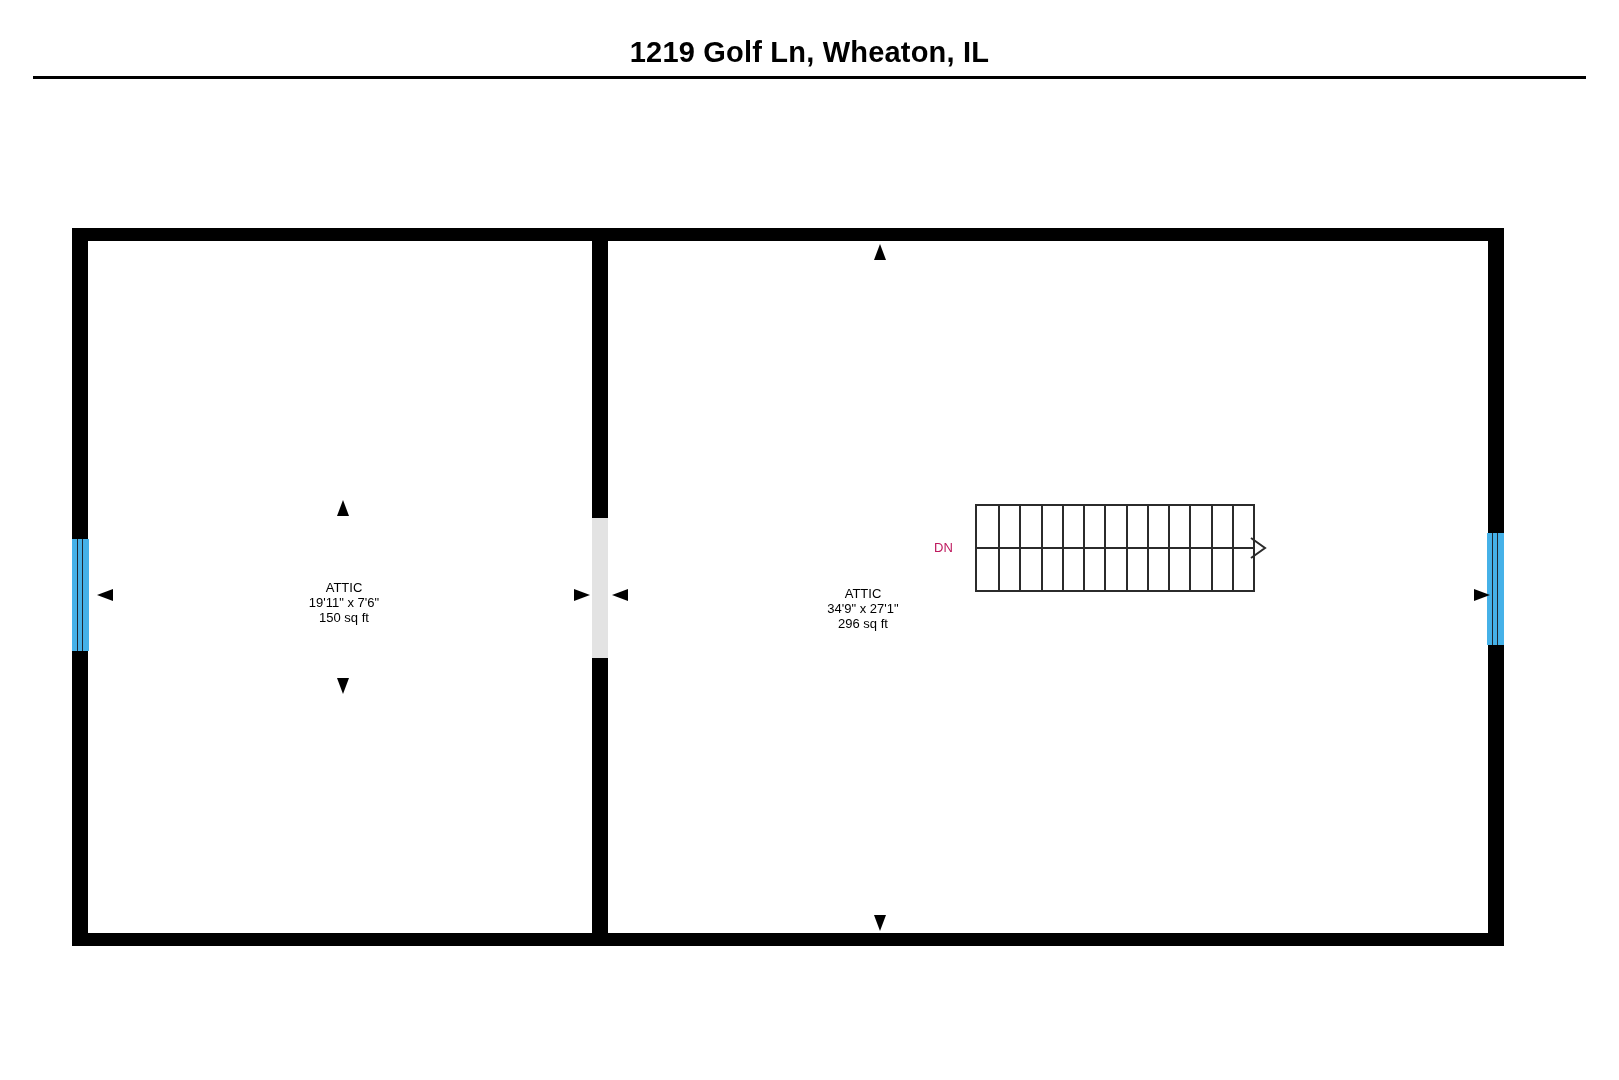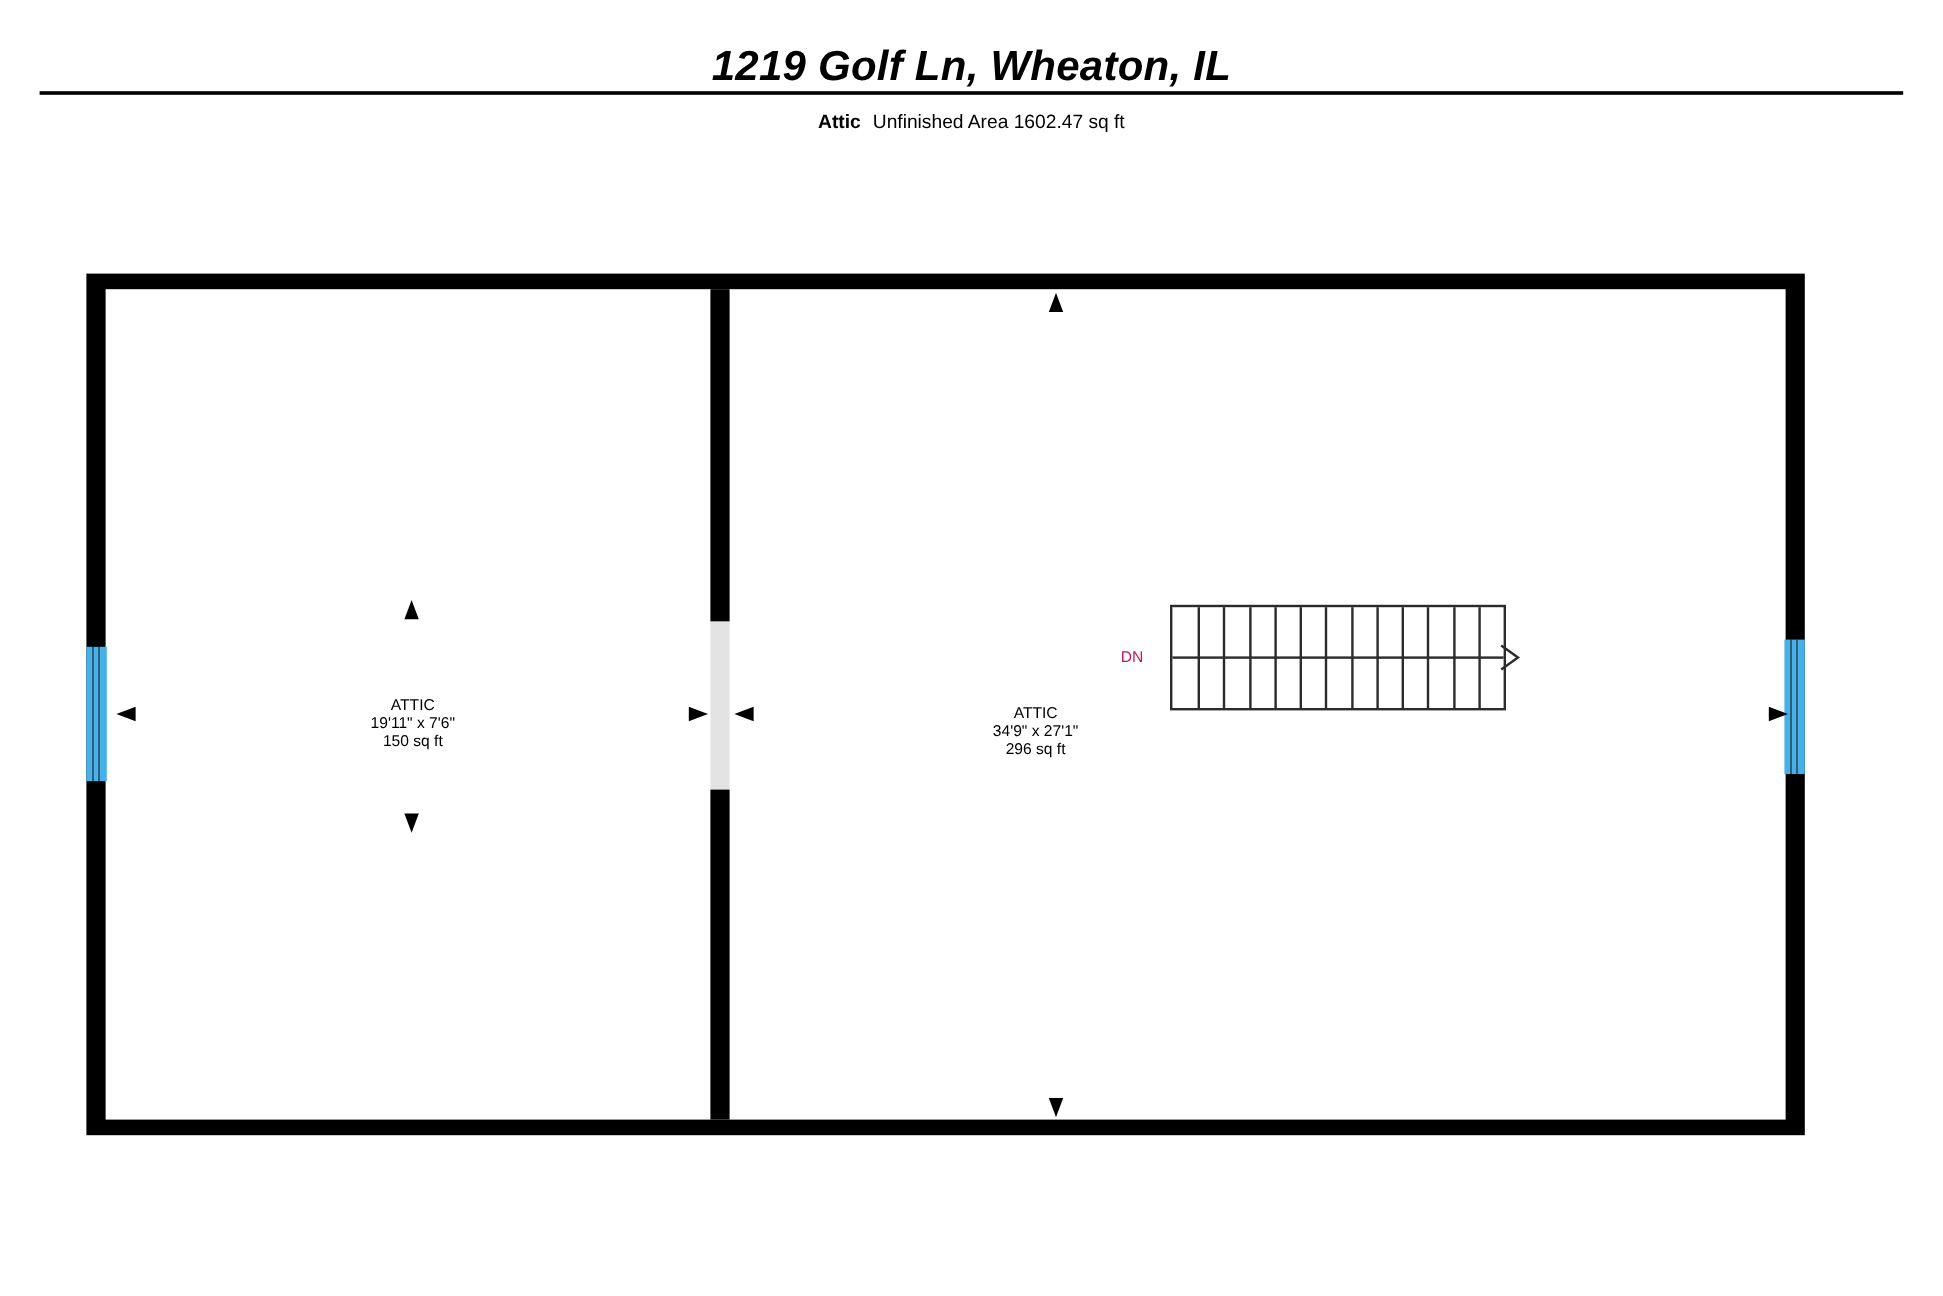--- a/index.html
+++ b/index.html
@@ -22,25 +22,24 @@
     position: absolute;
     left: 0; top: 0;
     width: 1619px;
     height: 130px;
   }
   #page-title {
     position: absolute;
     left: 0; top: 36px;
     width: 1619px;
     text-align: center;
-    font-size: 35px;
+    font-size: 29px;
     font-weight: bold;
     letter-spacing: 0.2px;
     color: #000;
-    font-style: italic;
   }
   #title-rule {
     position: absolute;
     left: 33px; top: 76px;
     width: 1553px;
     height: 3px;
     background: #000;
   }
   #subtitle {
     position: absolute;
@@ -240,23 +239,20 @@
   #arrow-right-wall       { left: 1474px; top: 589px; }
   #arrow-partition-left   { left: 574px;  top: 589px; }
   #arrow-partition-right  { left: 612px;  top: 589px; }
 </style>
 </head>
 <body>
 
 <div id="header">
   <div id="page-title">1219 Golf Ln, Wheaton, IL</div>
   <div id="title-rule"></div>
-  <div id="subtitle">
-    <span class="level-name">Attic</span><span class="area-text">Unfinished Area 1602.47 sq ft</span>
-  </div>
 </div>
 
 <div id="floorplan">
 
   <div class="wall-outer"></div>
   <div class="wall-inner-void"></div>
 
   <div class="partition-top"></div>
   <div class="partition-gap"></div>
   <div class="partition-bottom"></div>

